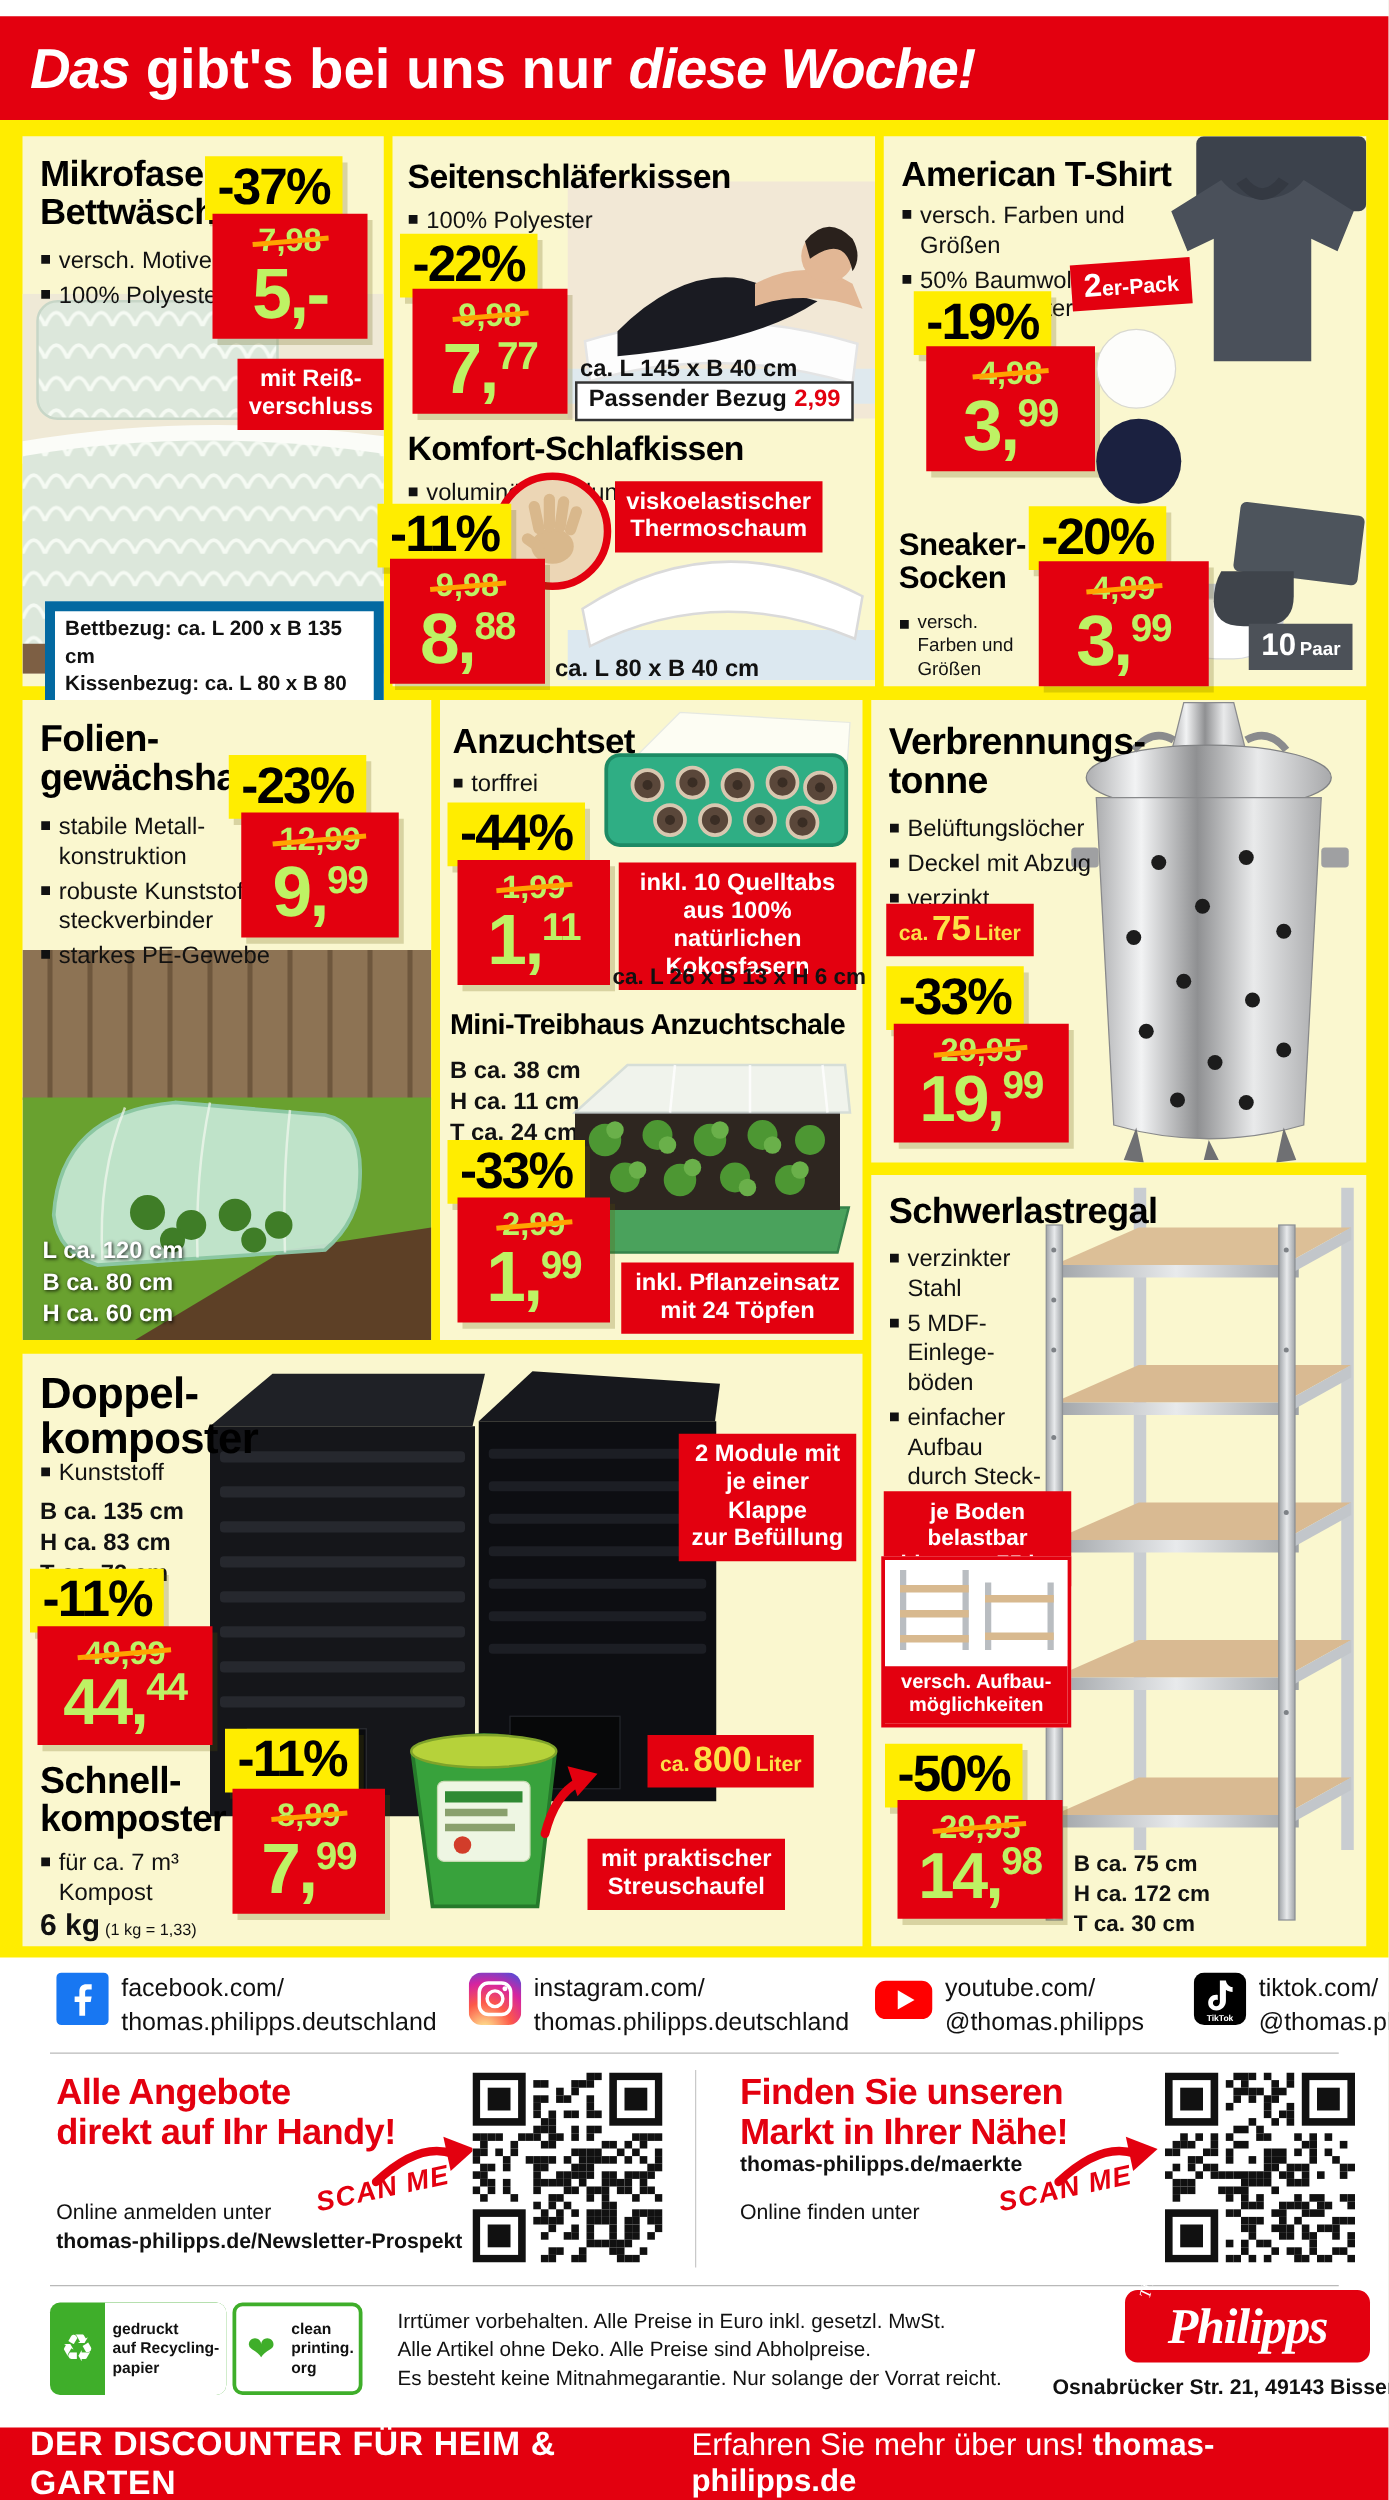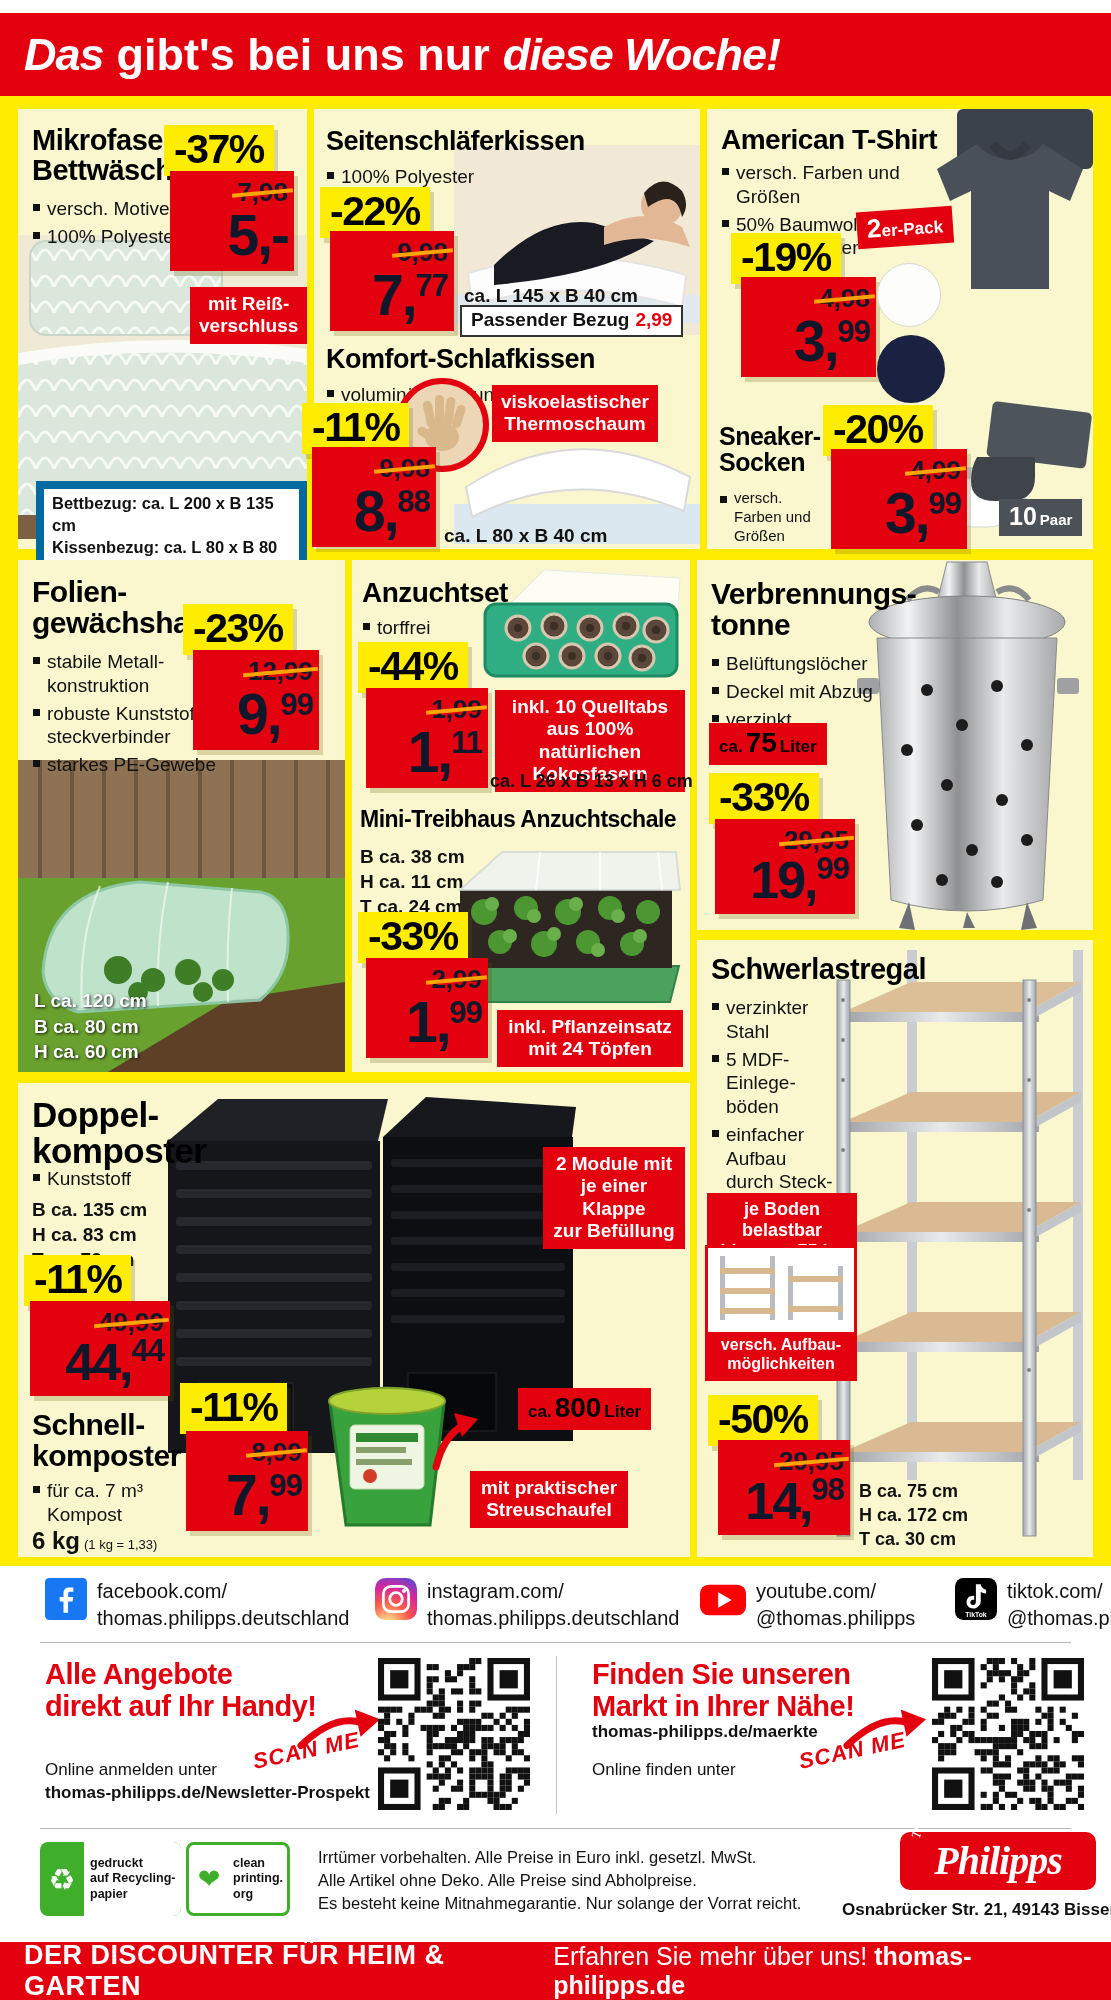--- a/index.html
+++ b/index.html
@@ -11,34 +11,34 @@
   display:flex;align-items:center;gap:13px;padding:0 24px;font-size:45px;font-weight:700;white-space:nowrap}
 #banner .bit{font-style:italic;font-weight:900;letter-spacing:-1px}
 #yellowband{left:0;top:96px;width:1111px;height:1470px;background:#ffed00}
 .panel{position:absolute;background:#faf7cf}
 .ttl{font-weight:900;line-height:1.04;white-space:pre-line;letter-spacing:-.5px;color:#000}
 .bul{list-style:none;font-size:19px;line-height:1.25}
 .bul li{position:relative;padding-left:15px;white-space:pre-line;margin-bottom:4px}
 .bul li::before{content:"";position:absolute;left:1px;top:7px;width:7px;height:7px;background:#111}
 .disc{background:#ffed00;color:#000;font-weight:900;font-size:41px;letter-spacing:-1.5px;
   padding:1px 10px 3px;box-shadow:4px 5px 0 rgba(95,85,0,.22);white-space:nowrap}
-.pbox{background:#e3000f;color:#0f172a;text-align:right;padding:7px 6px 10px;box-shadow:4px 5px 0 rgba(95,85,0,.22)}
+.pbox{background:#e3000f;color:#bef264;text-align:center;padding:7px 6px 10px;box-shadow:4px 5px 0 rgba(95,85,0,.22)}
 .old{font-size:26px;font-weight:700;display:inline-block;position:relative;line-height:1.1}
 .old::after{content:"";position:absolute;left:-5px;right:-5px;top:46%;height:4px;background:#ffa400;transform:rotate(-5deg)}
 .pr{font-size:57px;font-weight:900;line-height:.92;letter-spacing:-2px;margin-top:2px;white-space:nowrap}
 .pr .sup{font-size:31px;position:relative;top:-19px;letter-spacing:-1px}
 .pr2{font-size:52px}
 .rbadge{background:#e3000f;color:#fff;font-weight:700;font-size:19px;line-height:1.18;
   text-align:center;padding:6px 9px;white-space:pre-line}
 .dims{font-size:19px;font-weight:700;white-space:pre-line;line-height:1.32}
 .dimsbox{background:#fff;border:8px solid #0369a1;font-size:16.5px;font-weight:700;white-space:pre-line;
   padding:4px 8px;line-height:1.32}
 .wdims{color:#fff;text-shadow:1px 1px 3px rgba(0,0,0,.85);font-size:19px;font-weight:700;
   white-space:pre-line;line-height:1.35}
-.litre{background:#e3000f;color:#000000;padding:4px 10px 6px;white-space:nowrap}
+.litre{background:#e3000f;color:#fde047;padding:4px 10px 6px;white-space:nowrap}
 .litre .sm{font-size:17px;font-weight:700}
 .litre .lg{font-size:28px;font-weight:900;margin:0 3px}
 .packb{background:#e3000f;color:#fff;font-weight:900;padding:2px 10px 4px;transform:rotate(-4deg);white-space:nowrap}
 .packb .lg{font-size:26px}
 .packb .sm{font-size:17px;font-weight:800}
 .paarb{background:#4c5158;color:#fff;padding:3px 10px 5px;white-space:nowrap}
 .paarb .lg{font-size:25px;font-weight:900}
 .paarb .sm{font-size:15px;font-weight:700;margin-left:3px}
 .bezug{background:#fff;border:2px solid #333;padding:2px 9px 4px;font-size:19px;font-weight:700;white-space:nowrap}
 .bezug .bprice{color:#e3000f;font-weight:900;margin-left:6px}

